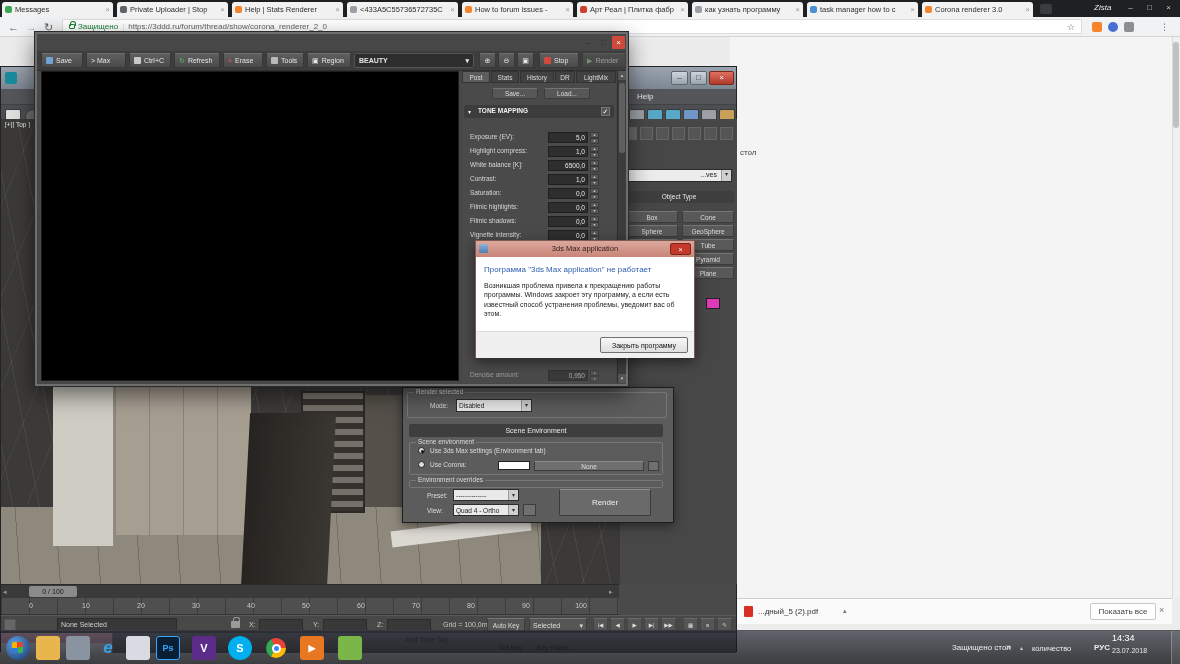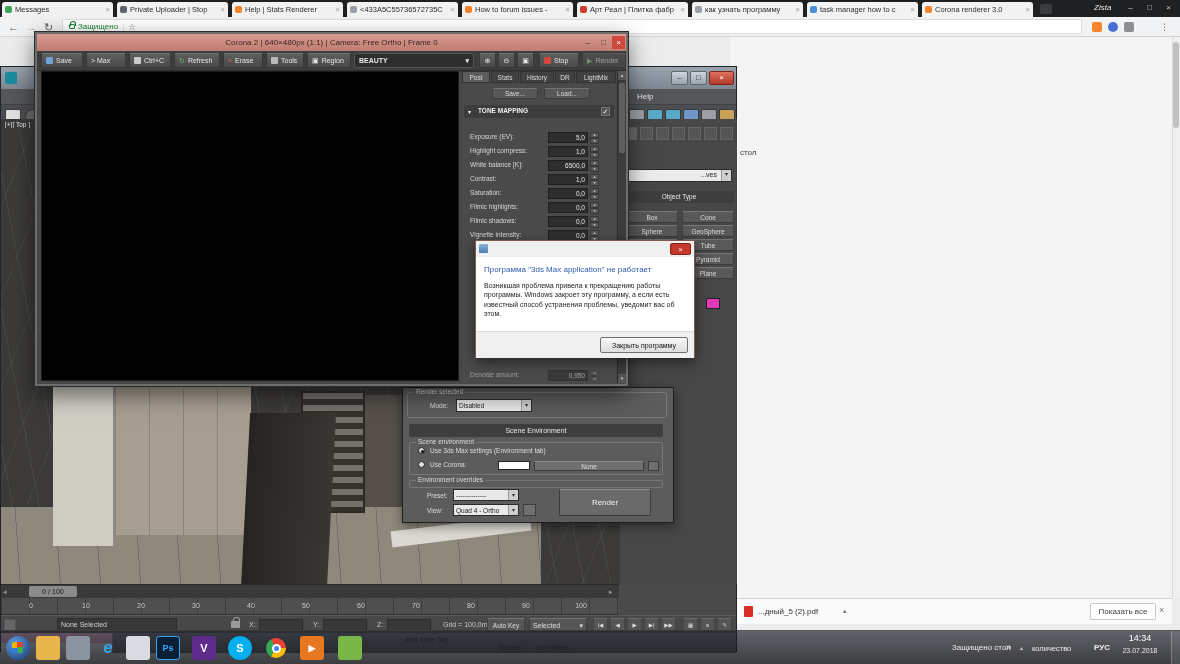--- a/index.html
+++ b/index.html
@@ -136,20 +136,21 @@
 </div>
 
 <div class="a addrbar">
   <span class="navico" style="left:8px">←</span>
   <span class="navico" style="left:26px;color:#b5b5b5">→</span>
   <span class="navico" style="left:44px">↻</span>
   <div class="omni">
     <span class="lock"></span>
     <span style="color:#188038">Защищено</span>
     <span style="color:#dadce0;margin:0 4px">|</span>
+    <span class="nw" style="color:#5f6368;flex:1">https://3ddd.ru/forum/thread/show/corona_renderer_2_0</span>
     <span style="color:#6a6a6a;font-size:9px">☆</span>
   </div>
   <span class="a" style="left:1092px;top:5px;width:10px;height:10px;background:#f5842a;border-radius:2px"></span>
   <span class="a" style="left:1108px;top:5px;width:10px;height:10px;background:#4a6fd4;border-radius:50%"></span>
   <span class="a" style="left:1124px;top:5px;width:10px;height:10px;background:#8a8f94;border-radius:2px"></span>
   <span class="navico" style="left:1160px;font-size:9px">⋮</span>
 </div>
 
 <div class="a page-light"></div>
 <span class="a" style="left:740px;top:148px;font-size:8px;color:#3a3a3a">стол</span>
@@ -295,21 +296,20 @@
   </div>
   <span class="rlbl" style="left:24px;top:104px">Preset:</span>
   <span class="ddl" style="left:50px;top:101px;width:66px;height:12px"><span>--------------</span><span class="dda">▾</span></span>
   <span class="rlbl" style="left:24px;top:119px">View:</span>
   <span class="ddl" style="left:50px;top:116px;width:66px;height:12px"><span>Quad 4 - Ortho</span><span class="dda">▾</span></span>
   <span class="a" style="left:120px;top:116px;width:13px;height:12px;background:#6f6f6f;border:1px solid #3c3c3c"></span>
   <span class="a" style="left:156px;top:101px;width:92px;height:27px;background:#6a6a6a;border:1px solid #3a3a3a;border-top-color:#8e8e8e;border-radius:2px;color:#f0f0f0;font-size:8px;text-align:center;line-height:26px">Render</span>
 </div>
 
 <div class="a vfb">
-  <div class="a vtitle">Corona 2 | 640×480px (1:1) | Camera: Free Ortho | Frame 0</div>
   <span class="a" style="left:543px;top:2px;width:15px;height:13px;color:#3b2420;font-size:8px;text-align:center;line-height:13px">–</span>
   <span class="a" style="left:559px;top:2px;width:15px;height:13px;color:#3b2420;font-size:8px;text-align:center;line-height:13px">□</span>
   <span class="a" style="left:575px;top:2px;width:13px;height:13px;background:#cf4a3c;color:#fff;font-size:8px;text-align:center;line-height:13px;border-radius:1px">×</span>
 
   <div class="a vtb">
     <span class="vbtn" style="left:4px;width:42px">
         <span class="vico" style="background:#6fa3d8"></span>
         <span>Save</span>
       </span>
     <span class="vbtn" style="left:49px;width:40px">
@@ -442,20 +442,21 @@
   </div>
 
   <div class="a vscroll">
     <span style="position:absolute;left:0;top:0;width:8px;height:9px;background:#555;color:#ccc;font-size:5px;text-align:center;line-height:9px">▴</span>
     <span style="position:absolute;left:1px;top:12px;width:6px;height:70px;background:#5f5f5f;border-radius:2px"></span>
     <span style="position:absolute;left:0;bottom:0;width:8px;height:9px;background:#555;color:#ccc;font-size:5px;text-align:center;line-height:9px">▾</span>
   </div>
 </div>
 
 <div class="a errdlg">
+  <div class="a errtitle">3ds Max application</div>
   <span class="a" style="left:3px;top:3px;width:9px;height:9px;background:linear-gradient(#8fb4d8,#4a7eb0);border-radius:1px"></span>
   <span class="a" style="left:194px;top:2px;width:21px;height:12px;background:#c4392b;border:1px solid #7e2519;border-radius:2px;color:#fff;font-size:7px;text-align:center;line-height:11px">×</span>
   <div class="a errbody">
     <div style="position:absolute;left:8px;top:8px;width:202px;font-size:8px;color:#2b5bb0">Программа "3ds Max application" не работает</div>
     <div style="position:absolute;left:8px;top:24px;width:202px;font-size:7px;line-height:1.35;color:#1c1c1c">Возникшая проблема привела к прекращению работы программы. Windows закроет эту программу, а если есть известный способ устранения проблемы, уведомит вас об этом.</div>
   </div>
   <div class="a errfoot">
     <span style="position:absolute;left:124px;top:5px;width:88px;height:16px;background:linear-gradient(#f8f8f8,#dedede);border:1px solid #707070;border-radius:2px;font-size:7px;color:#111;text-align:center;line-height:15px">Закрыть программу</span>
   </div>
 </div>
@@ -479,18 +480,18 @@
       </span>
     </span>
   <span class="tkico" style="left:300px;background:#e87722;color:#fff;font-size:9px">▶</span>
   <span class="tkico" style="left:338px;background:#7ab648"></span>
 
   <span class="traytxt" style="left:952px;top:12px">Защищено стол</span>
   <span class="traytxt" style="left:1006px;top:11px;font-size:9px">»</span>
   <span class="traytxt" style="left:1020px;top:13px;font-size:6px;color:#ccc">▴</span>
   <span class="traytxt" style="left:1032px;top:13px;font-size:7.5px">количество</span>
   <span class="traytxt" style="left:1094px;top:12px;font-weight:bold">РУС</span>
-  <span class="a" style="left:1112px;top:2px;width:56px;height:30px;text-align:center">
+  <span class="a" style="left:1112px;top:2px;width:56px;height:30px;">
     <span style="display:block;font-size:9px;color:#fff">14:34</span>
     <span style="display:block;font-size:7px;color:#e8e8e8;margin-top:4px">23.07.2018</span>
   </span>
   <span class="a" style="left:1171px;top:0;width:9px;height:34px;background:rgba(255,255,255,.08);border-left:1px solid rgba(255,255,255,.25)"></span>
 </div>
 
 </body></html>

